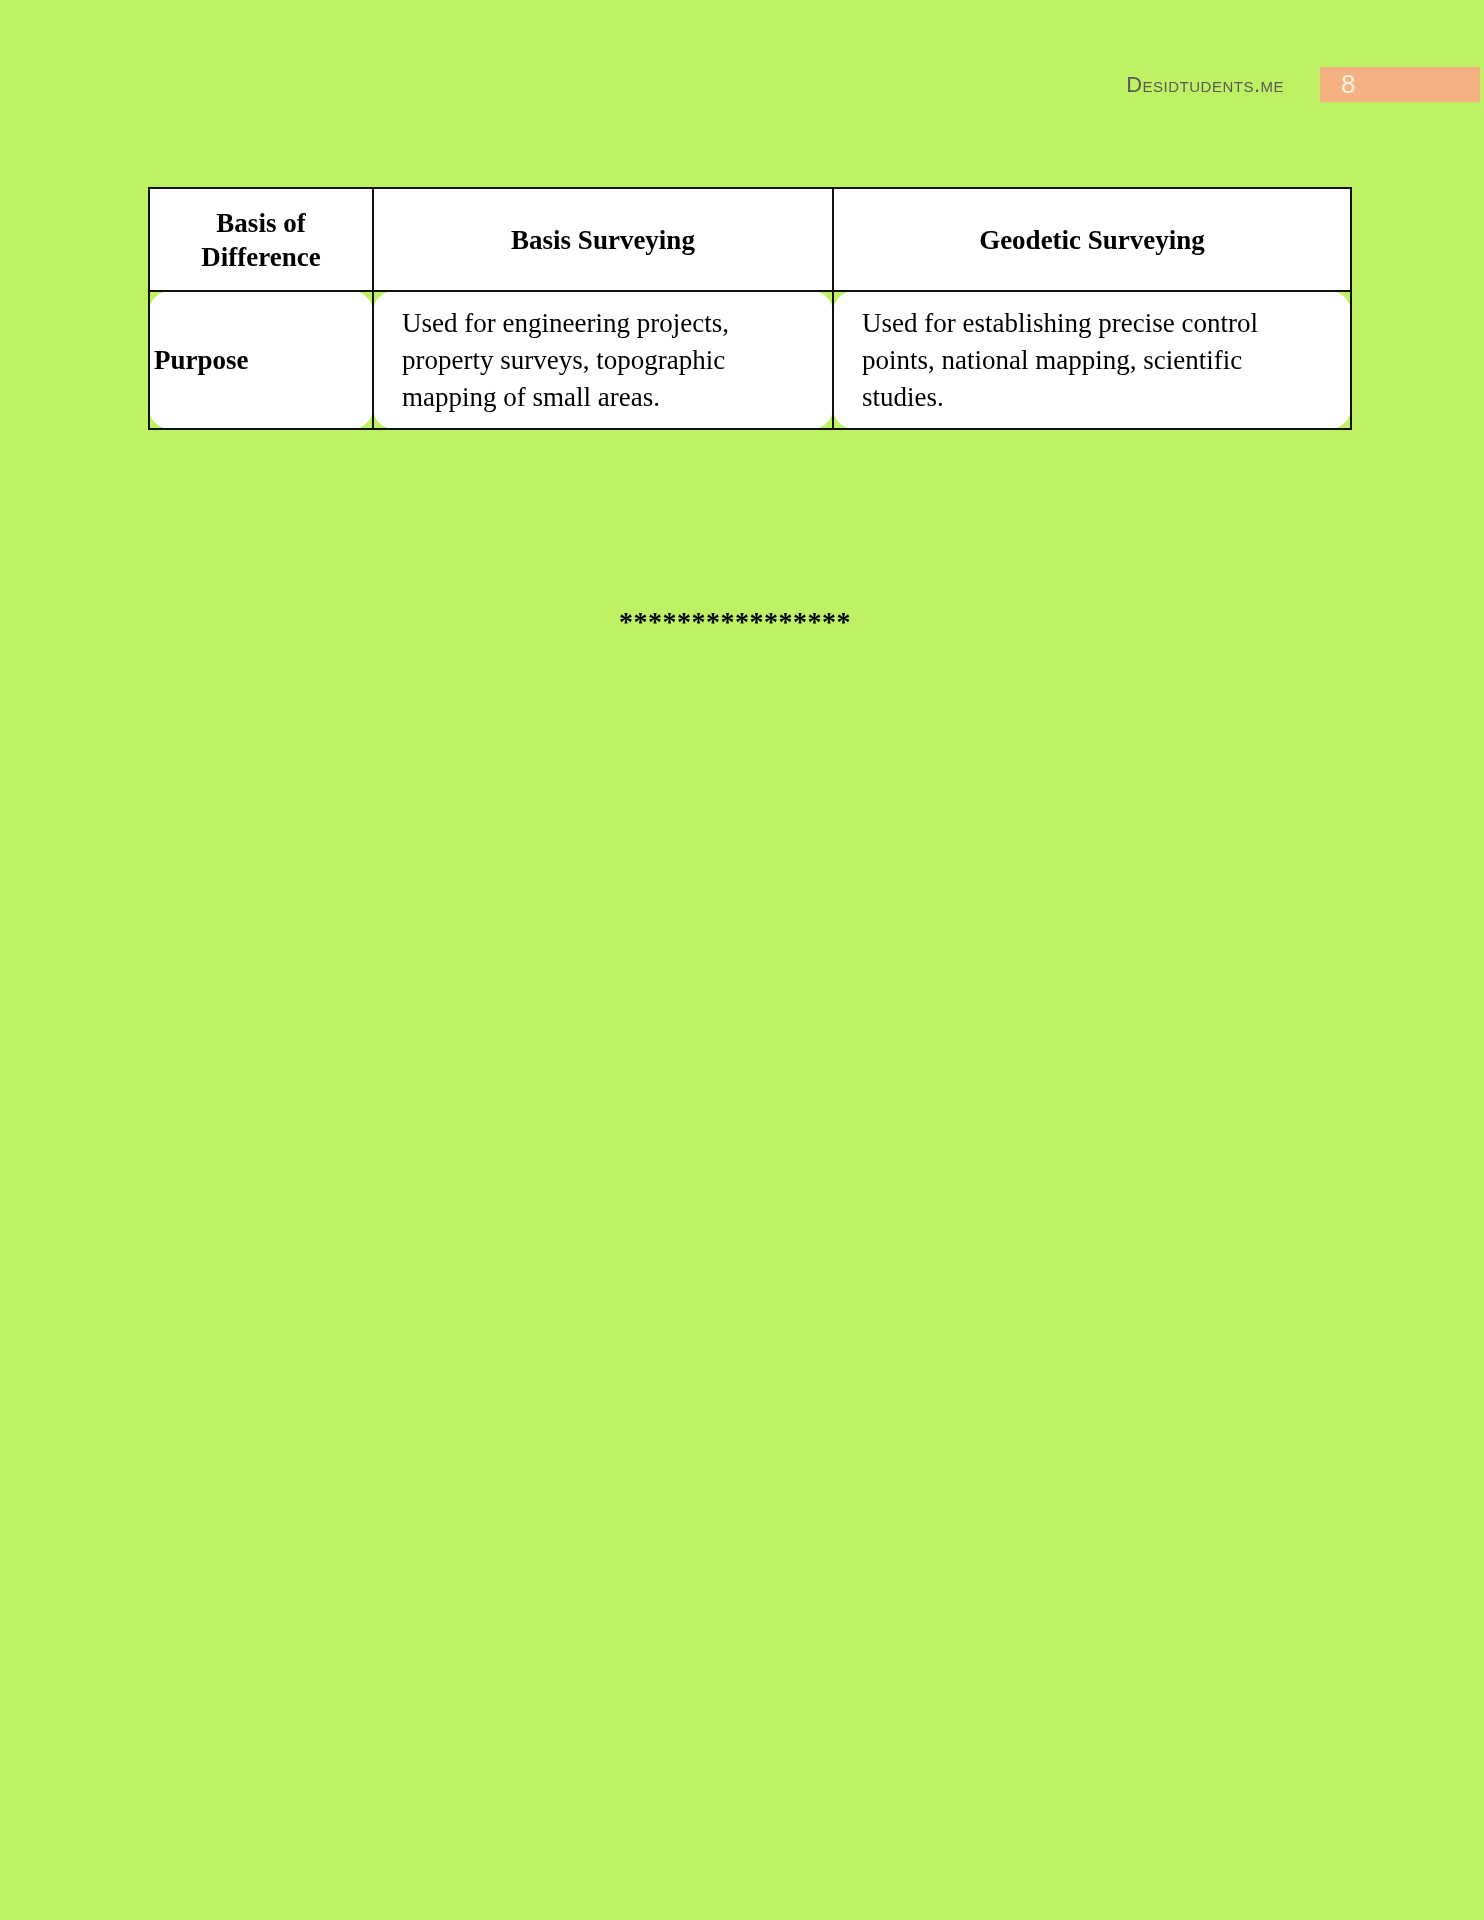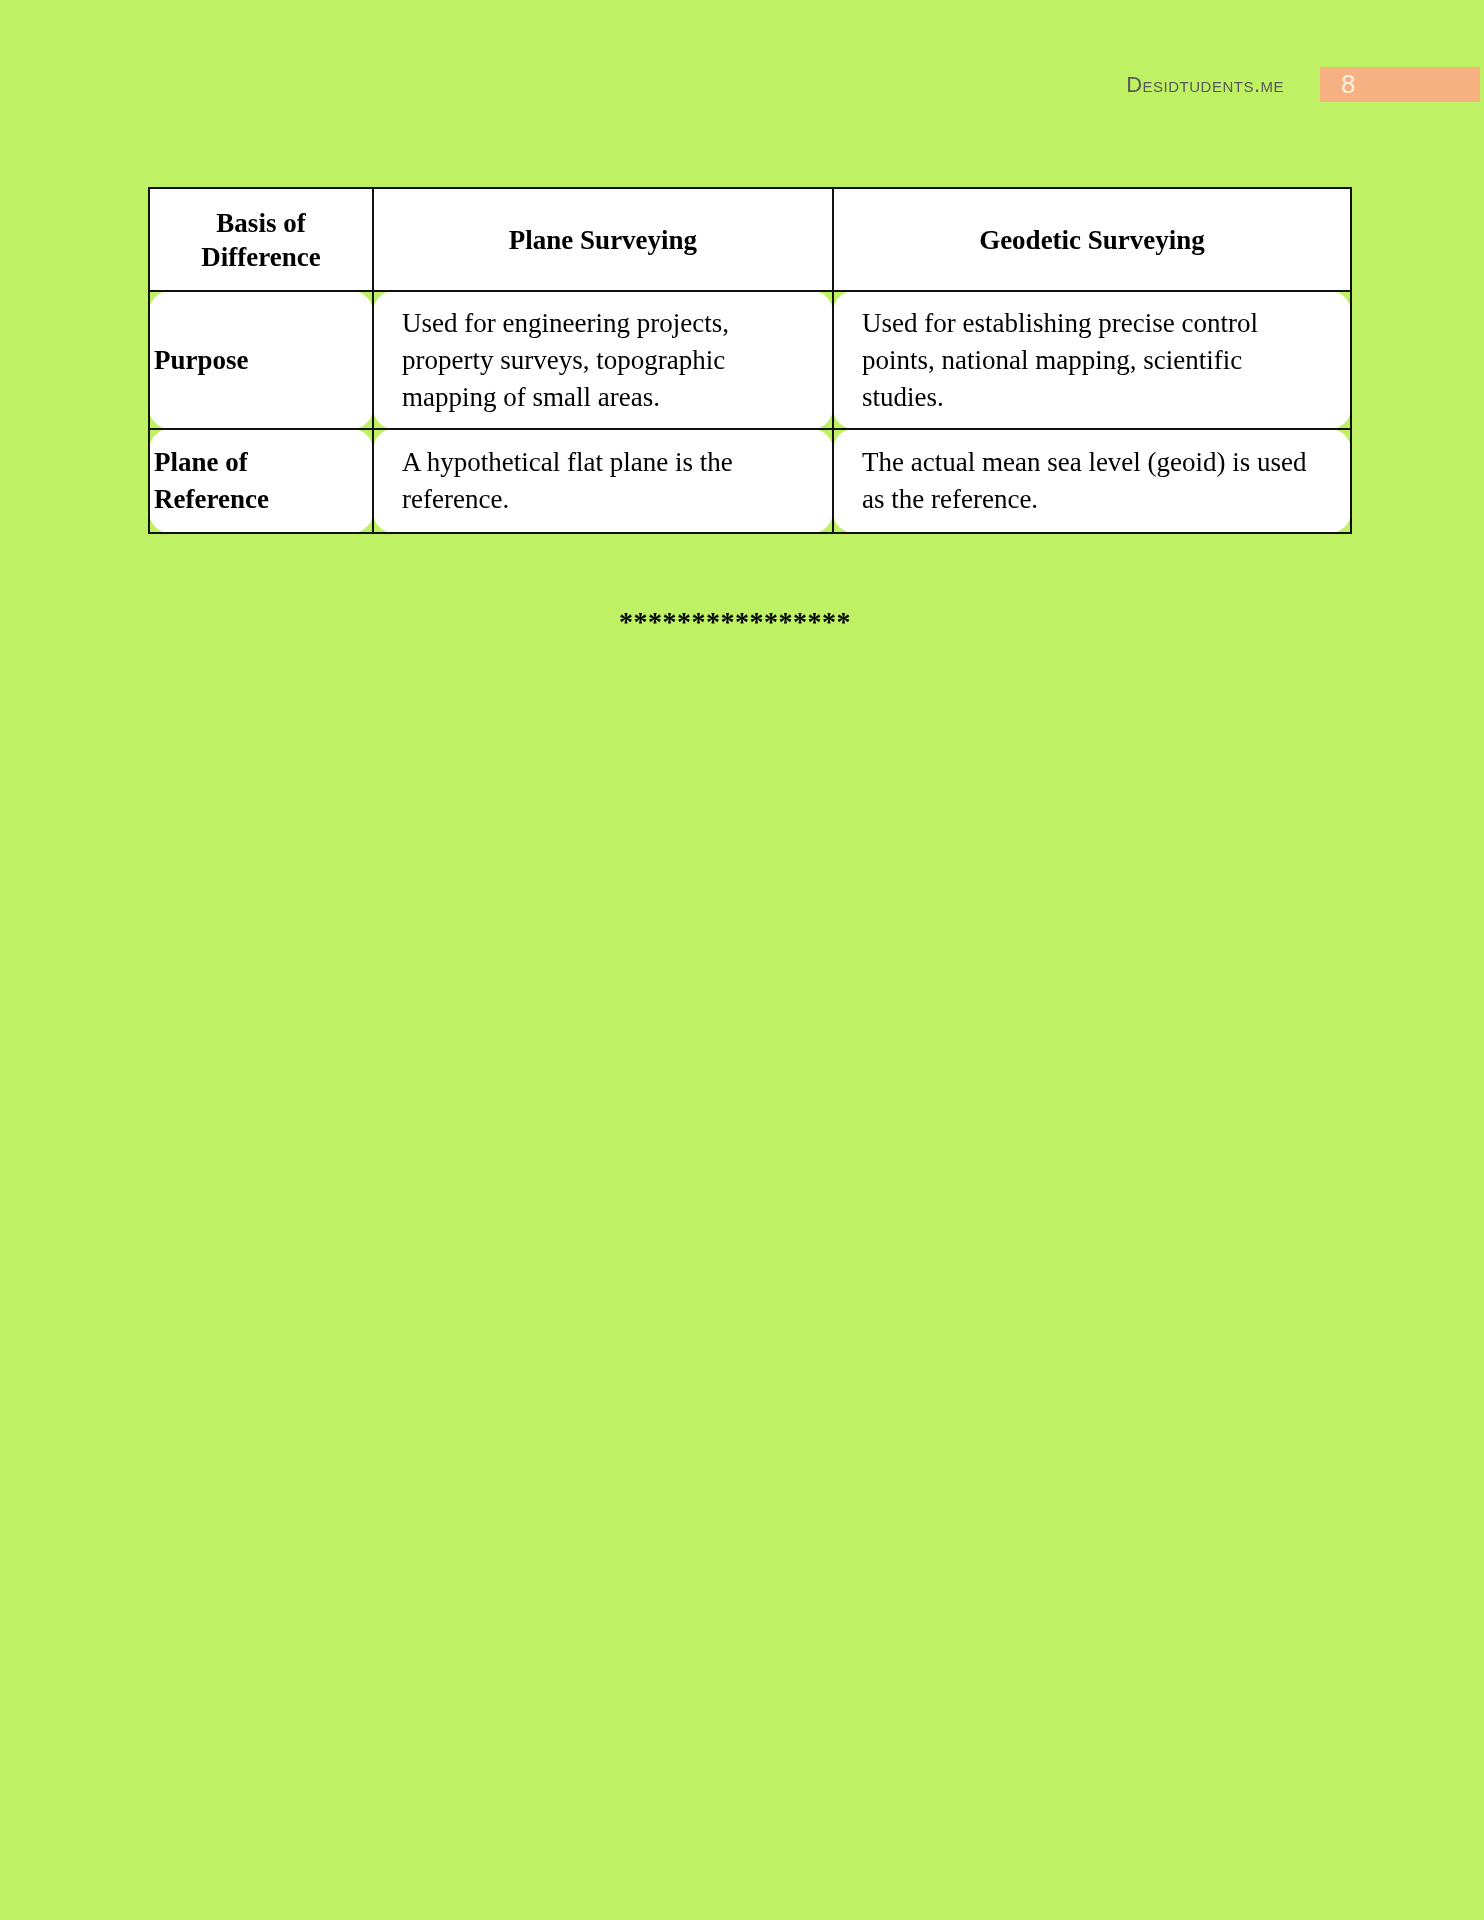--- a/index.html
+++ b/index.html
@@ -112,33 +112,28 @@
 
   <table class="cmp">
     <colgroup>
       <col class="c1">
         <col class="c2">
         <col class="c3">
     </colgroup>
     <thead>
       <tr class="hdr">
         <th>Basis of Difference</th>
-        <th>Plane Surveying</th>
+        <th>Basis Surveying</th>
         <th>Geodetic Surveying</th>
       </tr>
     </thead>
     <tbody>
       <tr class="r-purpose">
         <td class="rowlabel">Purpose</td>
         <td>Used for engineering projects, property surveys, topographic mapping of small areas.</td>
         <td>Used for establishing precise control points, national mapping, scientific studies.</td>
       </tr>
-      <tr class="r-plane">
-        <td class="rowlabel">Plane of Reference</td>
-        <td>A hypothetical flat plane is the reference.</td>
-        <td>The actual mean sea level (geoid) is used as the reference.</td>
-      </tr>
     </tbody>
   </table>
 
   <div class="separator">****************</div>
 
 </div>
 
 </body></html>

